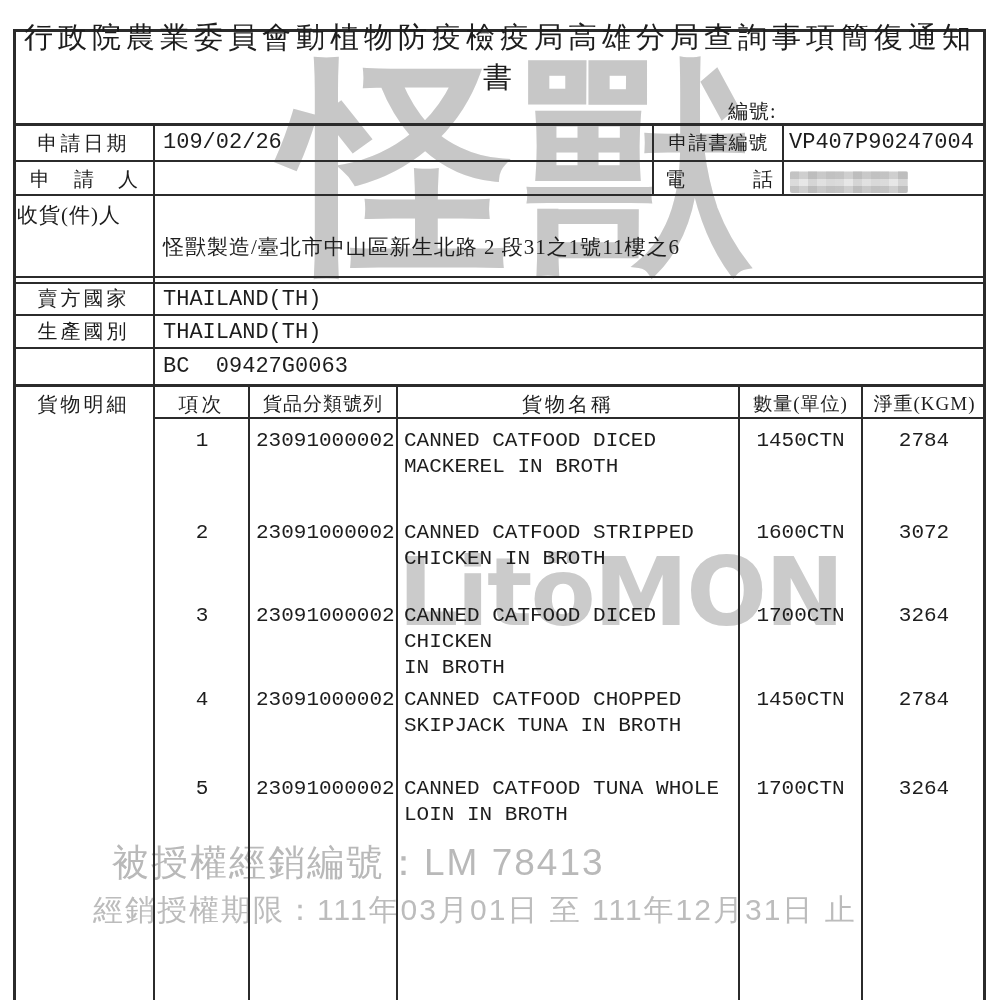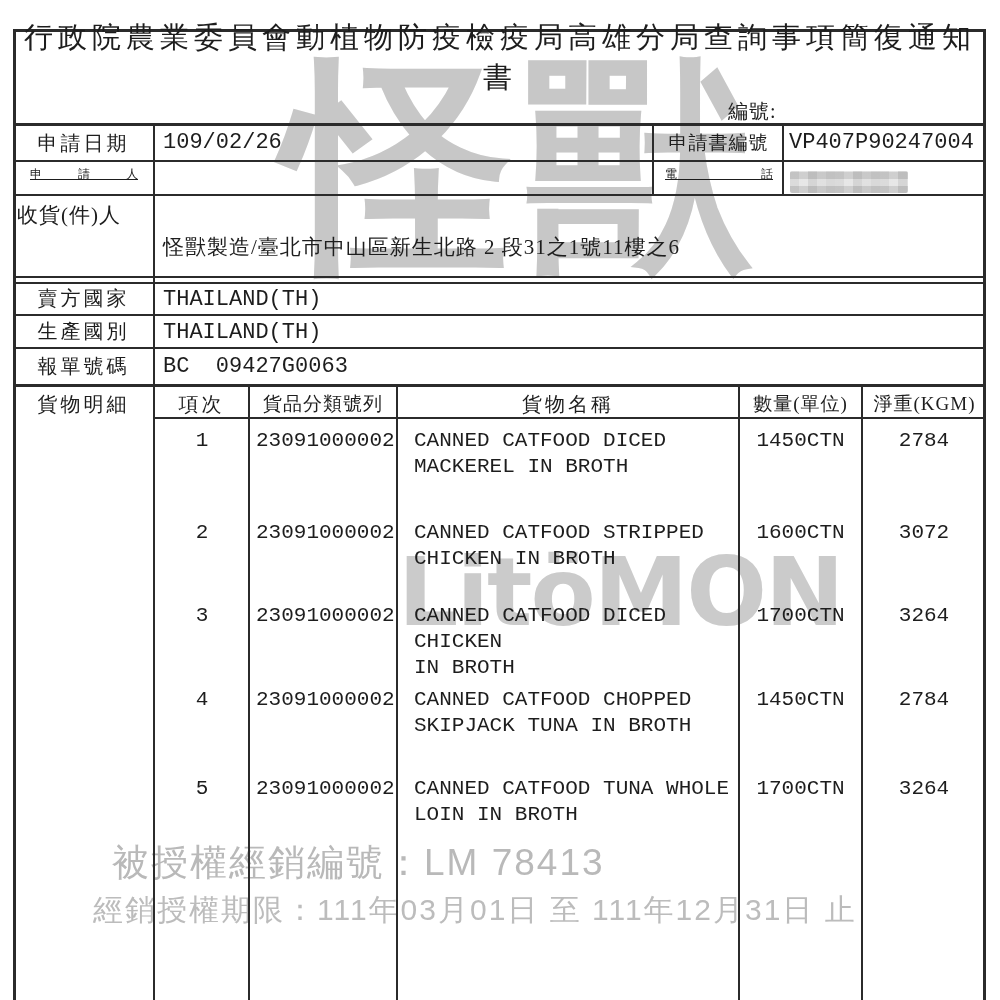--- a/index.html
+++ b/index.html
@@ -40,31 +40,30 @@
   }
   
   .ink { position: absolute; z-index: 1; }
   .line { position: absolute; z-index: 1; background: #2b2b2b; }
   .cell-center { display: flex; align-items: center; justify-content: center; text-align: center; }
   .cjk-label { font-size: 20px; letter-spacing: 3px; font-family: Liberation Serif, serif; }
   .cjk-label-sm { font-size: 19px; letter-spacing: 1px; }
   .justify-label {
     display: block; text-align: justify;
     -moz-text-align-last: justify; text-align-last: justify;
-    font-size: 12px;
-    text-decoration: underline;
+    font-size: 20px;
   }
   .mono { font-family: "Liberation Mono", "DejaVu Sans Mono", monospace; }
   .val { font-size: 22px; text-align: right; }
   .val-sm { font-size: 21px; }
   .pre { white-space: pre; }
   .item-row { position: absolute; z-index: 1; left: 155px; width: 831px; display: flex; }
   .item-row .c-no   { width: 94px;  text-align: center; }
   .item-row .c-code { width: 148px; padding-left: 7px; }
-  .item-row .c-name { width: 342px; padding-left: 17px; }
+  .item-row .c-name { width: 342px; padding-left: 7px; }
   .item-row .c-qty  { width: 123px; text-align: center; }
   .item-row .c-wt   { width: 124px; text-align: center; }
   .item-row div { font-family: "Liberation Mono", "DejaVu Sans Mono", monospace; font-size: 21px; line-height: 26px; }
   .redacted {
     position: absolute; z-index: 1;
     width: 118px; height: 22px;
     background:
       repeating-linear-gradient(0deg, rgba(175,175,175,0.45) 0 7px, rgba(228,228,228,0.45) 7px 14px),
       repeating-linear-gradient(90deg, #d4d4d4 0 9px, #e9e9e9 9px 18px, #c9c9c9 18px 27px, #dedede 27px 36px, #d0d0d0 36px 45px);
     border-radius: 2px;
@@ -116,21 +115,20 @@
 
   <div class="ink val-sm" style="left:17px; top:201px; letter-spacing:1px;">收貨(件)人</div>
   <div class="ink val-sm" style="left:163px; top:233px; letter-spacing:1px;">怪獸製造/臺北市中山區新生北路 2 段31之1號11樓之6</div>
 
   <div class="ink cell-center cjk-label" style="left:14px; top:283px; width:139px; height:31px;">賣方國家</div>
   <div class="ink mono val" style="left:163px; top:287px;">THAILAND(TH)</div>
 
   <div class="ink cell-center cjk-label" style="left:14px; top:316px; width:139px; height:31px;">生產國別</div>
   <div class="ink mono val" style="left:163px; top:320px;">THAILAND(TH)</div>
 
-  <div class="ink cell-center cjk-label" style="left:14px; top:349px; width:139px; height:35px;">報單號碼</div>
   <div class="ink mono val pre" style="left:163px; top:354px;">BC  09427G0063</div>
 
   <div class="ink cell-center cjk-label" style="left:14px; top:390px; width:139px; height:28px;">貨物明細</div>
   <div class="ink cell-center cjk-label" style="left:155px; top:390px; width:93px; height:28px;">項次</div>
   <div class="ink cell-center cjk-label-sm" style="left:250px; top:390px; width:146px; height:28px;">貨品分類號列</div>
   <div class="ink cell-center cjk-label" style="left:398px; top:390px; width:340px; height:28px;">貨物名稱</div>
   <div class="ink cell-center cjk-label-sm" style="left:740px; top:390px; width:121px; height:28px;">數量(單位)</div>
   <div class="ink cell-center cjk-label-sm" style="left:863px; top:390px; width:123px; height:28px;">淨重(KGM)</div>
 
   <div class="item-row" style="top:428px;">

